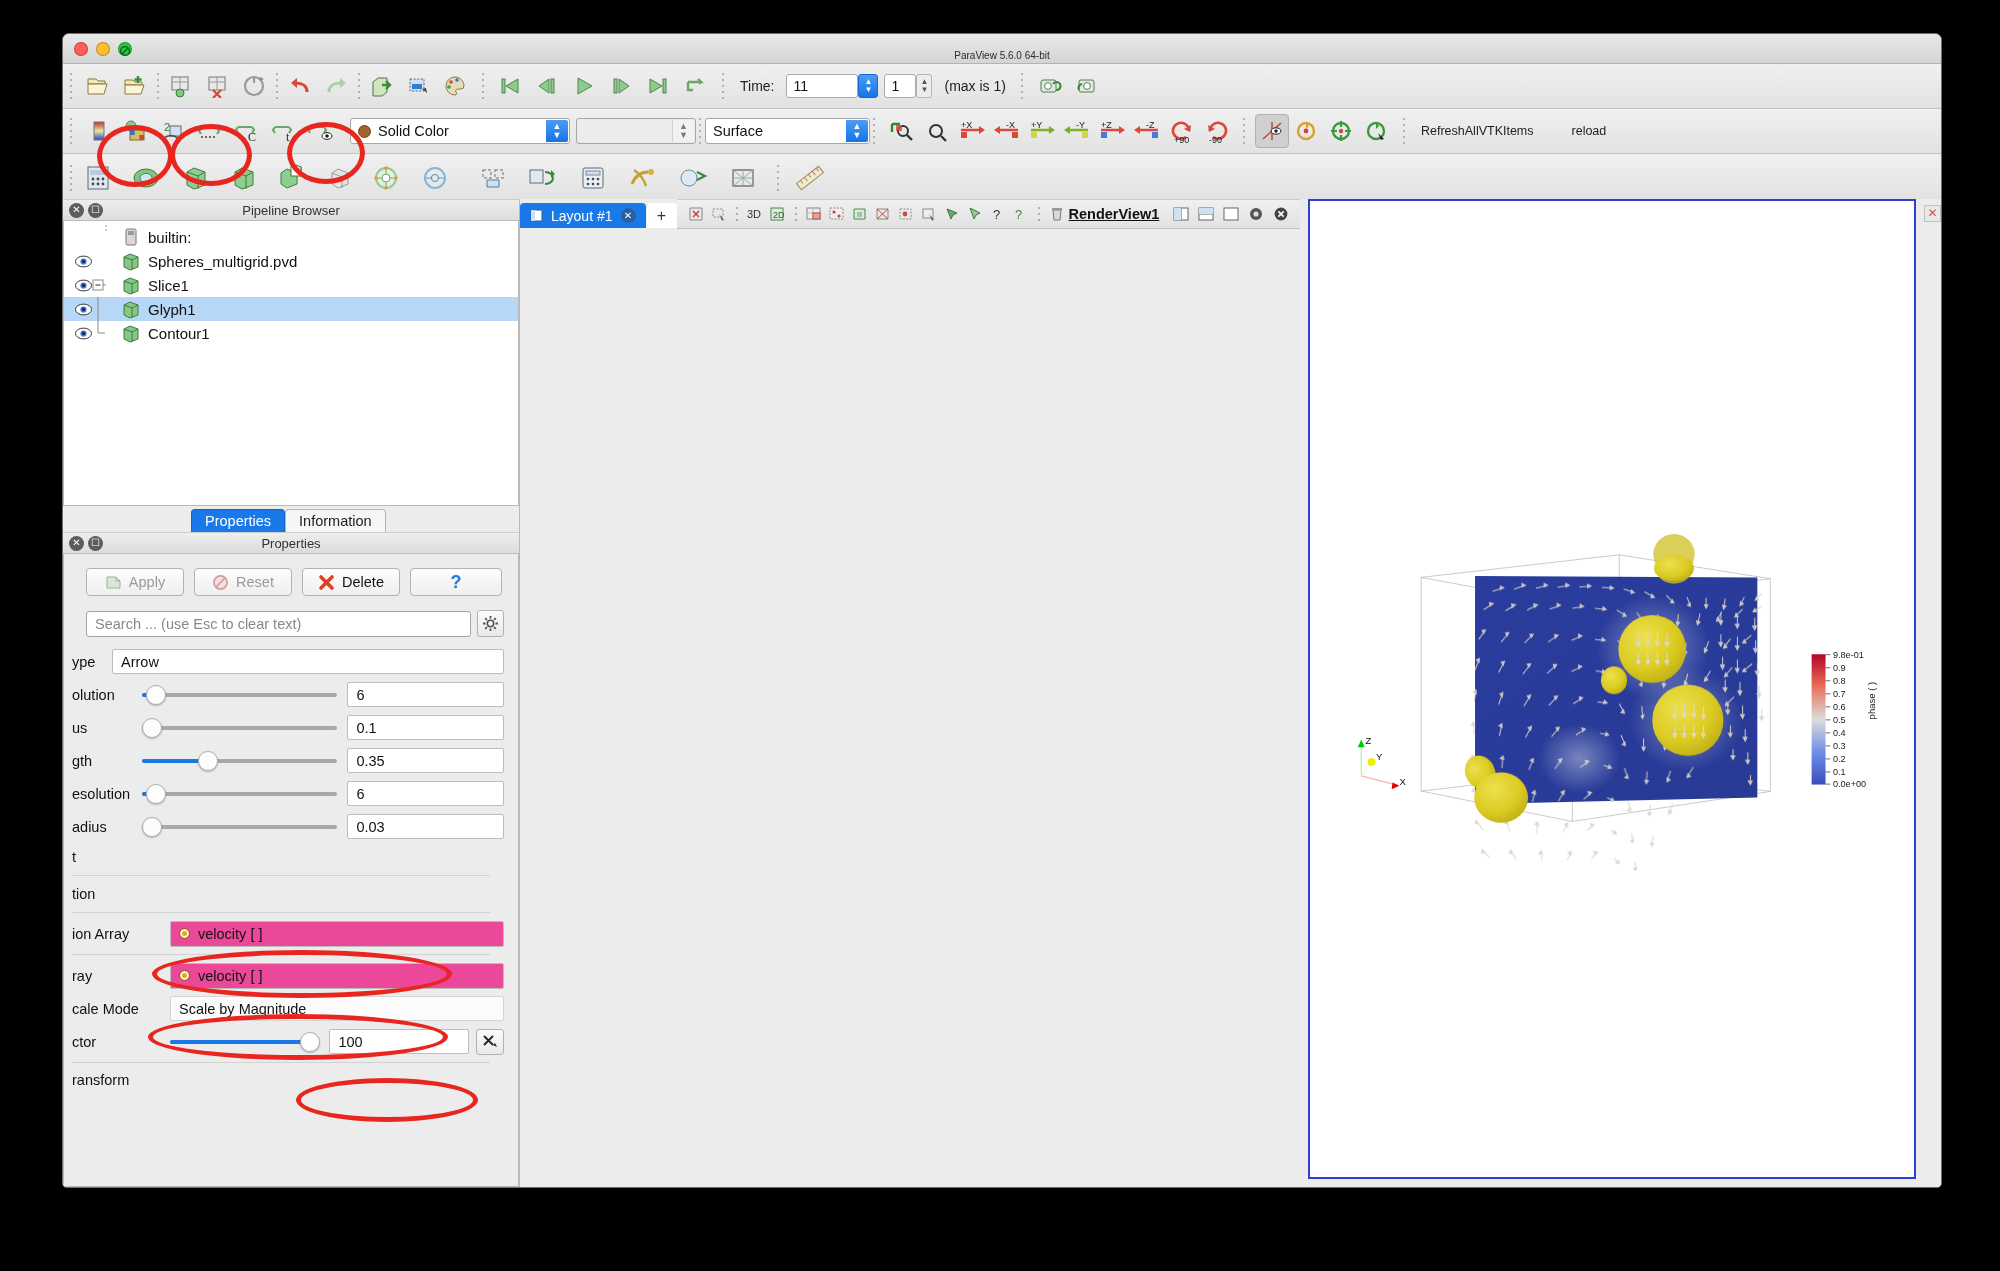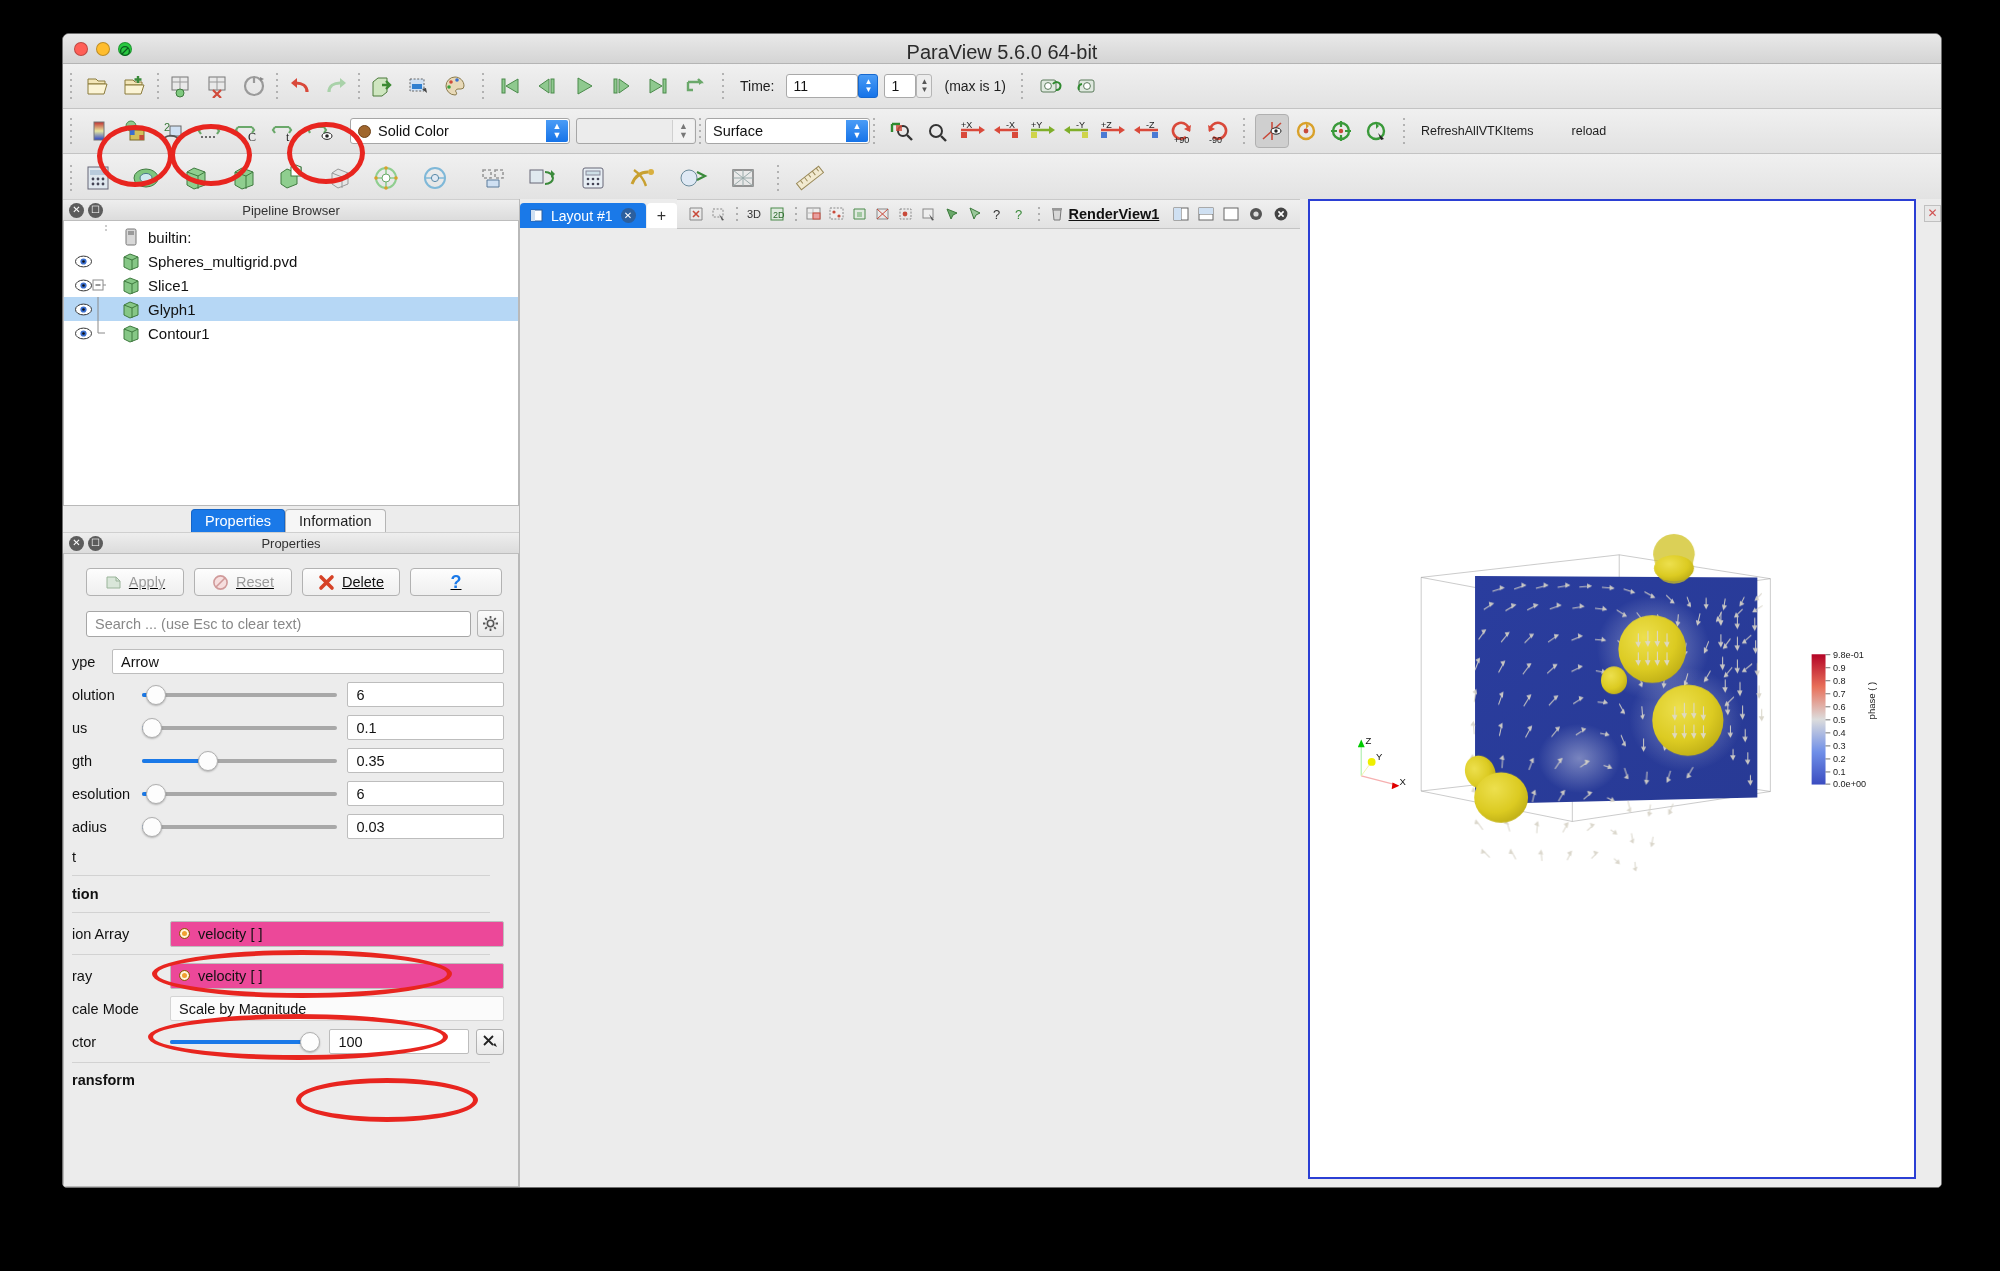--- a/index.html
+++ b/index.html
@@ -23,22 +23,22 @@
     overflow: hidden;
     box-shadow: 0 4px 14px rgba(0,0,0,.6);
   }
   .titlebar {
     height: 30px;
     background: linear-gradient(#e9e9e9, #d4d4d4);
     border-bottom: 1px solid #b4b4b4;
     position: relative;
   }
   .title-text {
-    position:absolute; left:0; right:0; top:7px;
-    text-align:center; font-size:20px; color:#2b2b2b;
+    position:absolute; left:0; right:0; top:16px;
+    text-align:center; font-size:10px; color:#2b2b2b;
   }
   .traffic { position:absolute; left:11px; top:8px; display:flex; gap:8px; }
   .tl { width:14px; height:14px; border-radius:50%; border:1px solid rgba(0,0,0,.25); }
   .tl.red{background:#ff5f57;} .tl.yellow{background:#ffbd2e;} .tl.green{background:#28c840;}
   .tl.green::after{content:"";position:absolute;}
 
   
   .toolbar {
     height: 45px;
     background: linear-gradient(#f0f0f0,#e2e2e2);
@@ -124,41 +124,41 @@
   .tabs { height:26px; display:flex; align-items:flex-end; padding-left:128px; background:#ececec; gap:0; }
   .tab {
     height:23px; padding:0 13px; font-size:14.5px; display:flex; align-items:center;
     border:1px solid #b5b5b5; border-bottom:none; border-radius:4px 4px 0 0; background:#f6f6f6; color:#222;
     cursor:pointer;
   }
   .tab.active { background:#1a79e8; color:#fff; border-color:#1565c7; }
 
   
   .props { flex:1; background:#ececec; border:1px solid #b9b9b9; border-top:none; overflow:hidden; position:relative;}
-  .props-buttons { display:flex; gap:10px; padding:14px 0 0 22px;text-decoration:underline; }
+  .props-buttons { display:flex; gap:10px; padding:14px 0 0 22px; }
   .pbtn {
     height:28px; min-width:98px; padding:0 12px; border:1px solid #b2b2b2; border-radius:4px;
     background:linear-gradient(#fdfdfd,#efefef); font-size:14.5px; display:flex; align-items:center;
     justify-content:center; gap:7px; color:#111; cursor:pointer;
   }
   .pbtn.disabled { color:#9a9a9a; }
   .pbtn.help { min-width:92px; }
 
   .search-row { display:flex; gap:6px; padding:14px 14px 0 22px; align-items:center; }
   .search-box {
     flex:1; height:26px; background:#ffffff; border:1px solid #a6a6a6; border-radius:3px;
     font-size:14.5px; color:#888; display:flex; align-items:center; padding:0 8px;
   }
   .gear-btn { width:27px;height:27px;border:1px solid #b2b2b2;border-radius:3px;
               background:linear-gradient(#fbfbfb,#e9e9e9);display:flex;align-items:center;justify-content:center; cursor:pointer;}
 
   .prop-rows { padding: 10px 14px 0 0; }
   .prow { display:flex; align-items:center; height:29px; margin-bottom:4px; padding-left: 8px; }
   .plabel { width:120px; font-size:14.5px; color:#111; white-space:nowrap; overflow:hidden; }
-  .plabel.bold { font-weight:bold; }
+  .plabel.bold { font-weight:normal; }
   .pfield {
     flex:1; height:25px; background:#fff; border:1px solid #bdbdbd; border-radius:2px;
     font-size:14.5px; color:#111; display:flex; align-items:center; padding:0 8px;
   }
   .pfield.flat { border:1px solid #d4d4d4; background:#fbfbfb; }
   .pslider { width:200px; height:25px; position:relative; display:flex; align-items:center; margin-right:10px;}
   .track { position:absolute; left:0; right:0; height:4px; background:#a8a8a8; border-radius:2px; }
   .track-fill { position:absolute; left:0; height:4px; background:#1a79e8; border-radius:2px; }
   .knob { position:absolute; width:20px; height:20px; border-radius:50%; background:#fdfdfd;
           border:1px solid #b0b0b0; box-shadow:0 1px 2px rgba(0,0,0,.25); }

